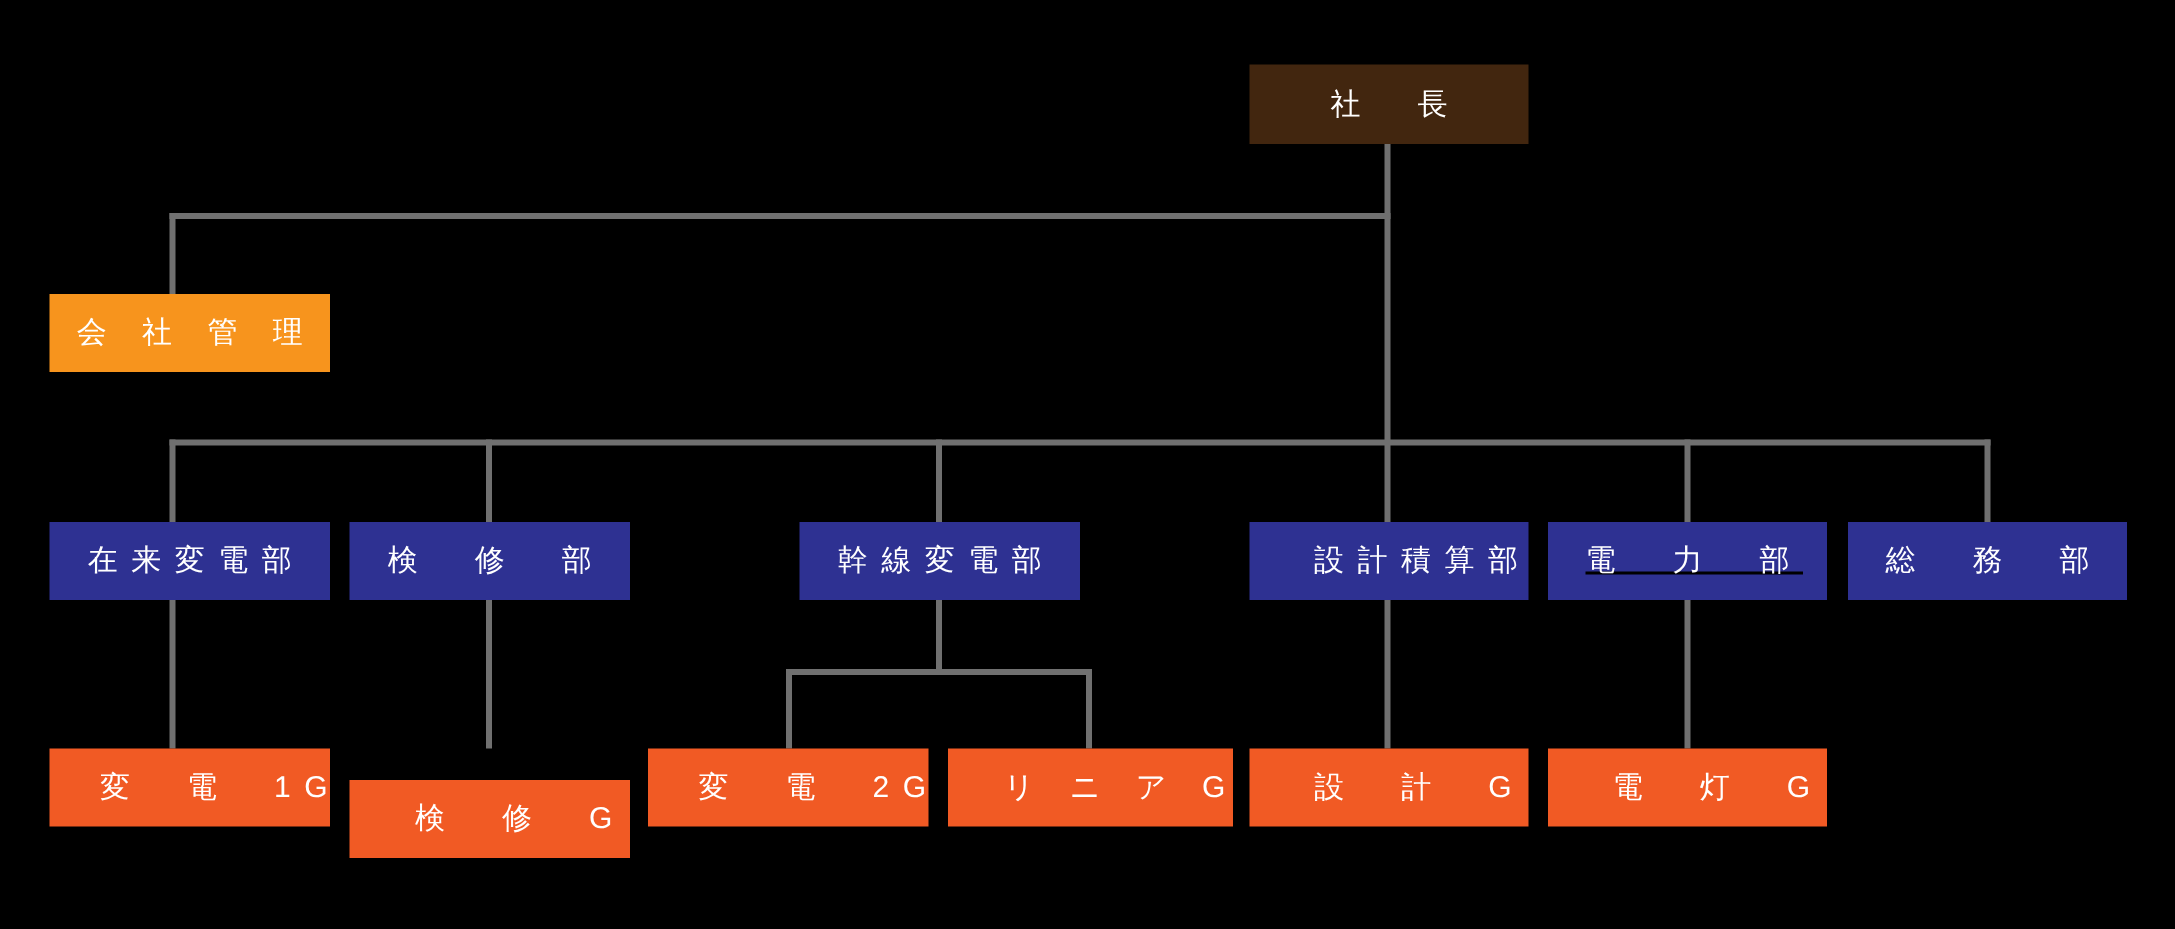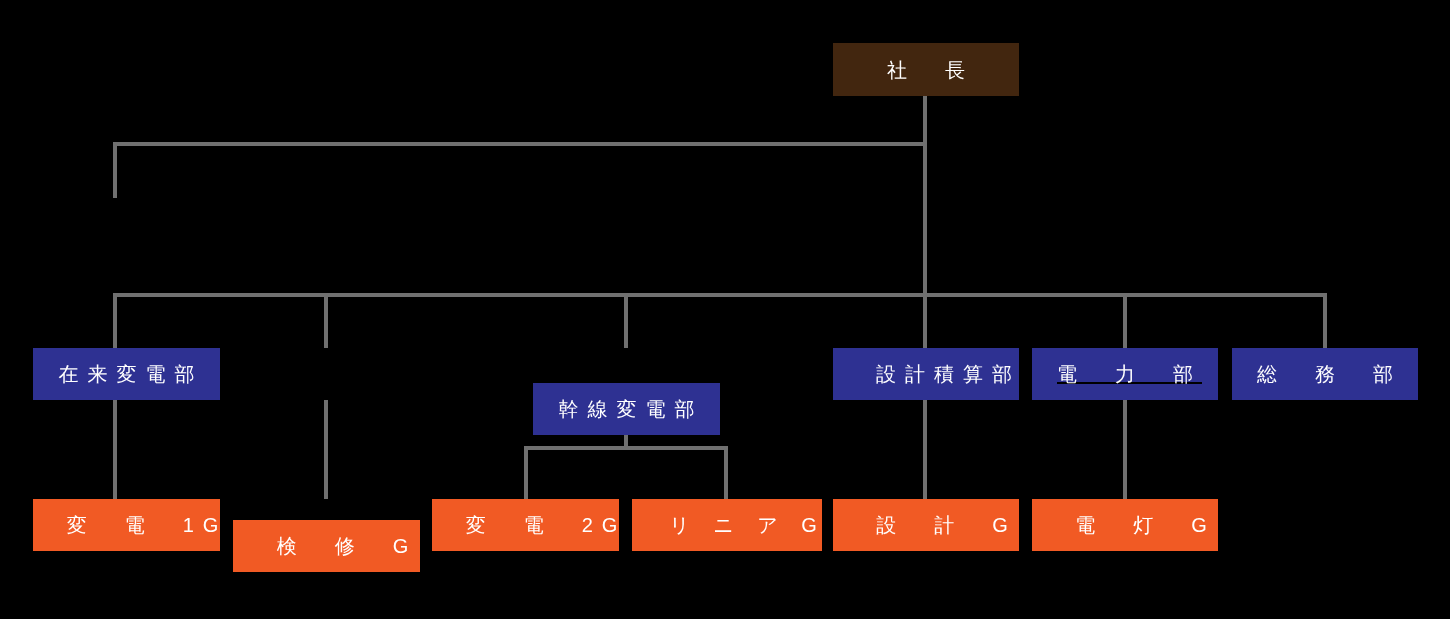--- a/index.html
+++ b/index.html
@@ -59,25 +59,31 @@
   <div class="line" style="left:1123px; top:400px; width:4px; height:99px;"></div>
   <div class="line" style="left:624px; top:400px; width:4px;   height:50px;"></div>
   <div class="line" style="left:524px; top:446px; width:204px; height:4px;"></div>
   <div class="line" style="left:524px; top:446px; width:4px; height:53px;"></div>
   <div class="line" style="left:724px; top:446px; width:4px; height:53px;"></div>
 
   <div class="node president" style="left:833px; top:43px; width:186px; height:53px;">
     <span class="label">社　長</span>
   </div>
 
+  <div class="node management" style="left:33px; top:196px; width:187px; height:52px;">
+    <span class="label">会 社 管 理</span>
+  </div>
 
   <div class="node department" style="left:33px; top:348px; width:187px; height:52px;">
     <span class="label">在来変電部</span>
   </div>
-  <div class="node department" style="left:533px; top:348px; width:187px; height:52px;margin-top:35px;">
+  <div class="node department" style="left:233px; top:348px; width:187px; height:52px;">
+    <span class="label">検　修　部</span>
+  </div>
+  <div class="node department" style="left:533px; top:348px; width:187px; height:52px;">
     <span class="label">幹線変電部</span>
   </div>
   <div class="node department" style="left:833px; top:348px; width:186px; height:52px;padding-left:36px;">
     <span class="label">設計積算部</span>
   </div>
   <div class="node department" style="left:1032px; top:348px; width:186px; height:52px;text-decoration:underline;">
     <span class="label">電　力　部</span>
   </div>
   <div class="node department" style="left:1232px; top:348px; width:186px; height:52px;">
     <span class="label">総　務　部</span>

